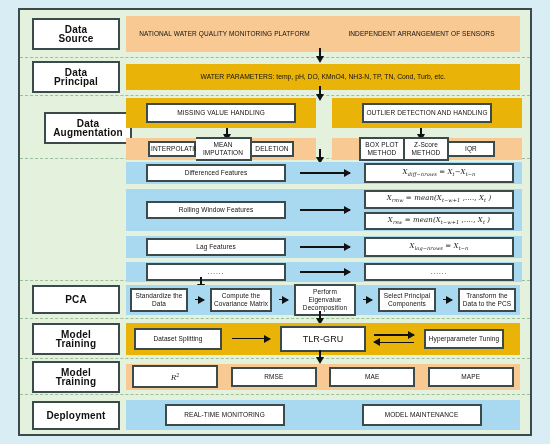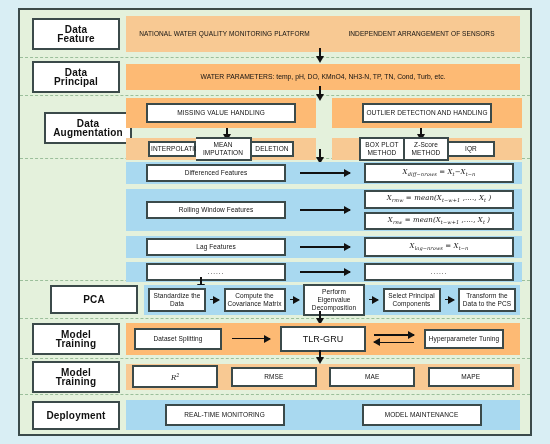--- a/index.html
+++ b/index.html
@@ -46,21 +46,21 @@
   .band{
     flex:1;
     margin-left:6px;
     margin-right:10px;
     display:flex;
     align-items:center;
     box-sizing:border-box;
     position:relative;
   }
   .band.orange{background:#f8c993;}
-  .band.green{background:#fdba74;}
+  .band.green{background:#eab308;}
   .band.blue{background:#a9d9f0;}
 
   .box{
     background:#ffffff;
     border:2px solid #3b4a4a;
     text-align:center;
     font-size:6.5px;
     line-height:8px;
     padding:4px 2px;
     box-sizing:border-box;
@@ -119,21 +119,21 @@
   .mono-ell{letter-spacing:1px;}
 </style>
 </head>
 <body>
 
 <div class="frame">
 
   <div class="row dashed" style="height:48px;">
     <div class="lbl">
       <span>Data</span><br>
-      <span>Feature</span>
+      <span>Source</span>
     </div>
     <div class="band orange" style="height:36px;">
       <div class="box nobox" style="flex:1;margin:0 2px;background:transparent;border:none;font-size:6.5px;line-height:8px;">NATIONAL WATER QUALITY MONITORING PLATFORM</div>
       <div class="box nobox" style="flex:1;margin:0 2px;background:transparent;border:none;font-size:6.5px;line-height:8px;">INDEPENDENT ARRANGEMENT OF SENSORS</div>
     </div>
     <div class="v-arrow" style="left:299px;top:38px;height:9px;"></div>
   </div>
 
   <div class="row dashed" style="height:38px;">
     <div class="lbl">
@@ -218,21 +218,21 @@
 
     <div class="band blue" style="position:absolute;left:106px;top:103px;width:396px;height:20px;margin:0;align-items:center;">
       <div class="box mono-ell" style="width:140px;margin-left:20px;padding:3px 2px;">......</div>
       <div class="h-arrow" style="width:50px;margin-left:14px;"></div>
       <div class="box mono-ell" style="width:150px;margin-left:14px;padding:3px 2px;">......</div>
     </div>
 
     <div class="v-arrow" style="left:180px;top:118px;height:8px;"></div>
   </div>
 
-  <div class="row dashed" style="height:38px;padding-left:18px;">
+  <div class="row dashed" style="height:38px;">
     <div class="lbl" style="padding:8px 1px;">
       <span>PCA</span>
     </div>
     <div class="band blue" style="height:30px;justify-content:space-between;padding:0 4px;">
       <div class="box" style="width:58px;padding:2px 1px;">Standardize the Data</div>
       <div class="h-arrow" style="width:9px;"></div>
       <div class="box" style="width:62px;padding:2px 1px;">Compute the Covariance Matrix</div>
       <div class="h-arrow" style="width:9px;"></div>
       <div class="box" style="width:62px;padding:2px 1px;">Perform Eigenvalue Decomposition</div>
       <div class="h-arrow" style="width:9px;"></div>

